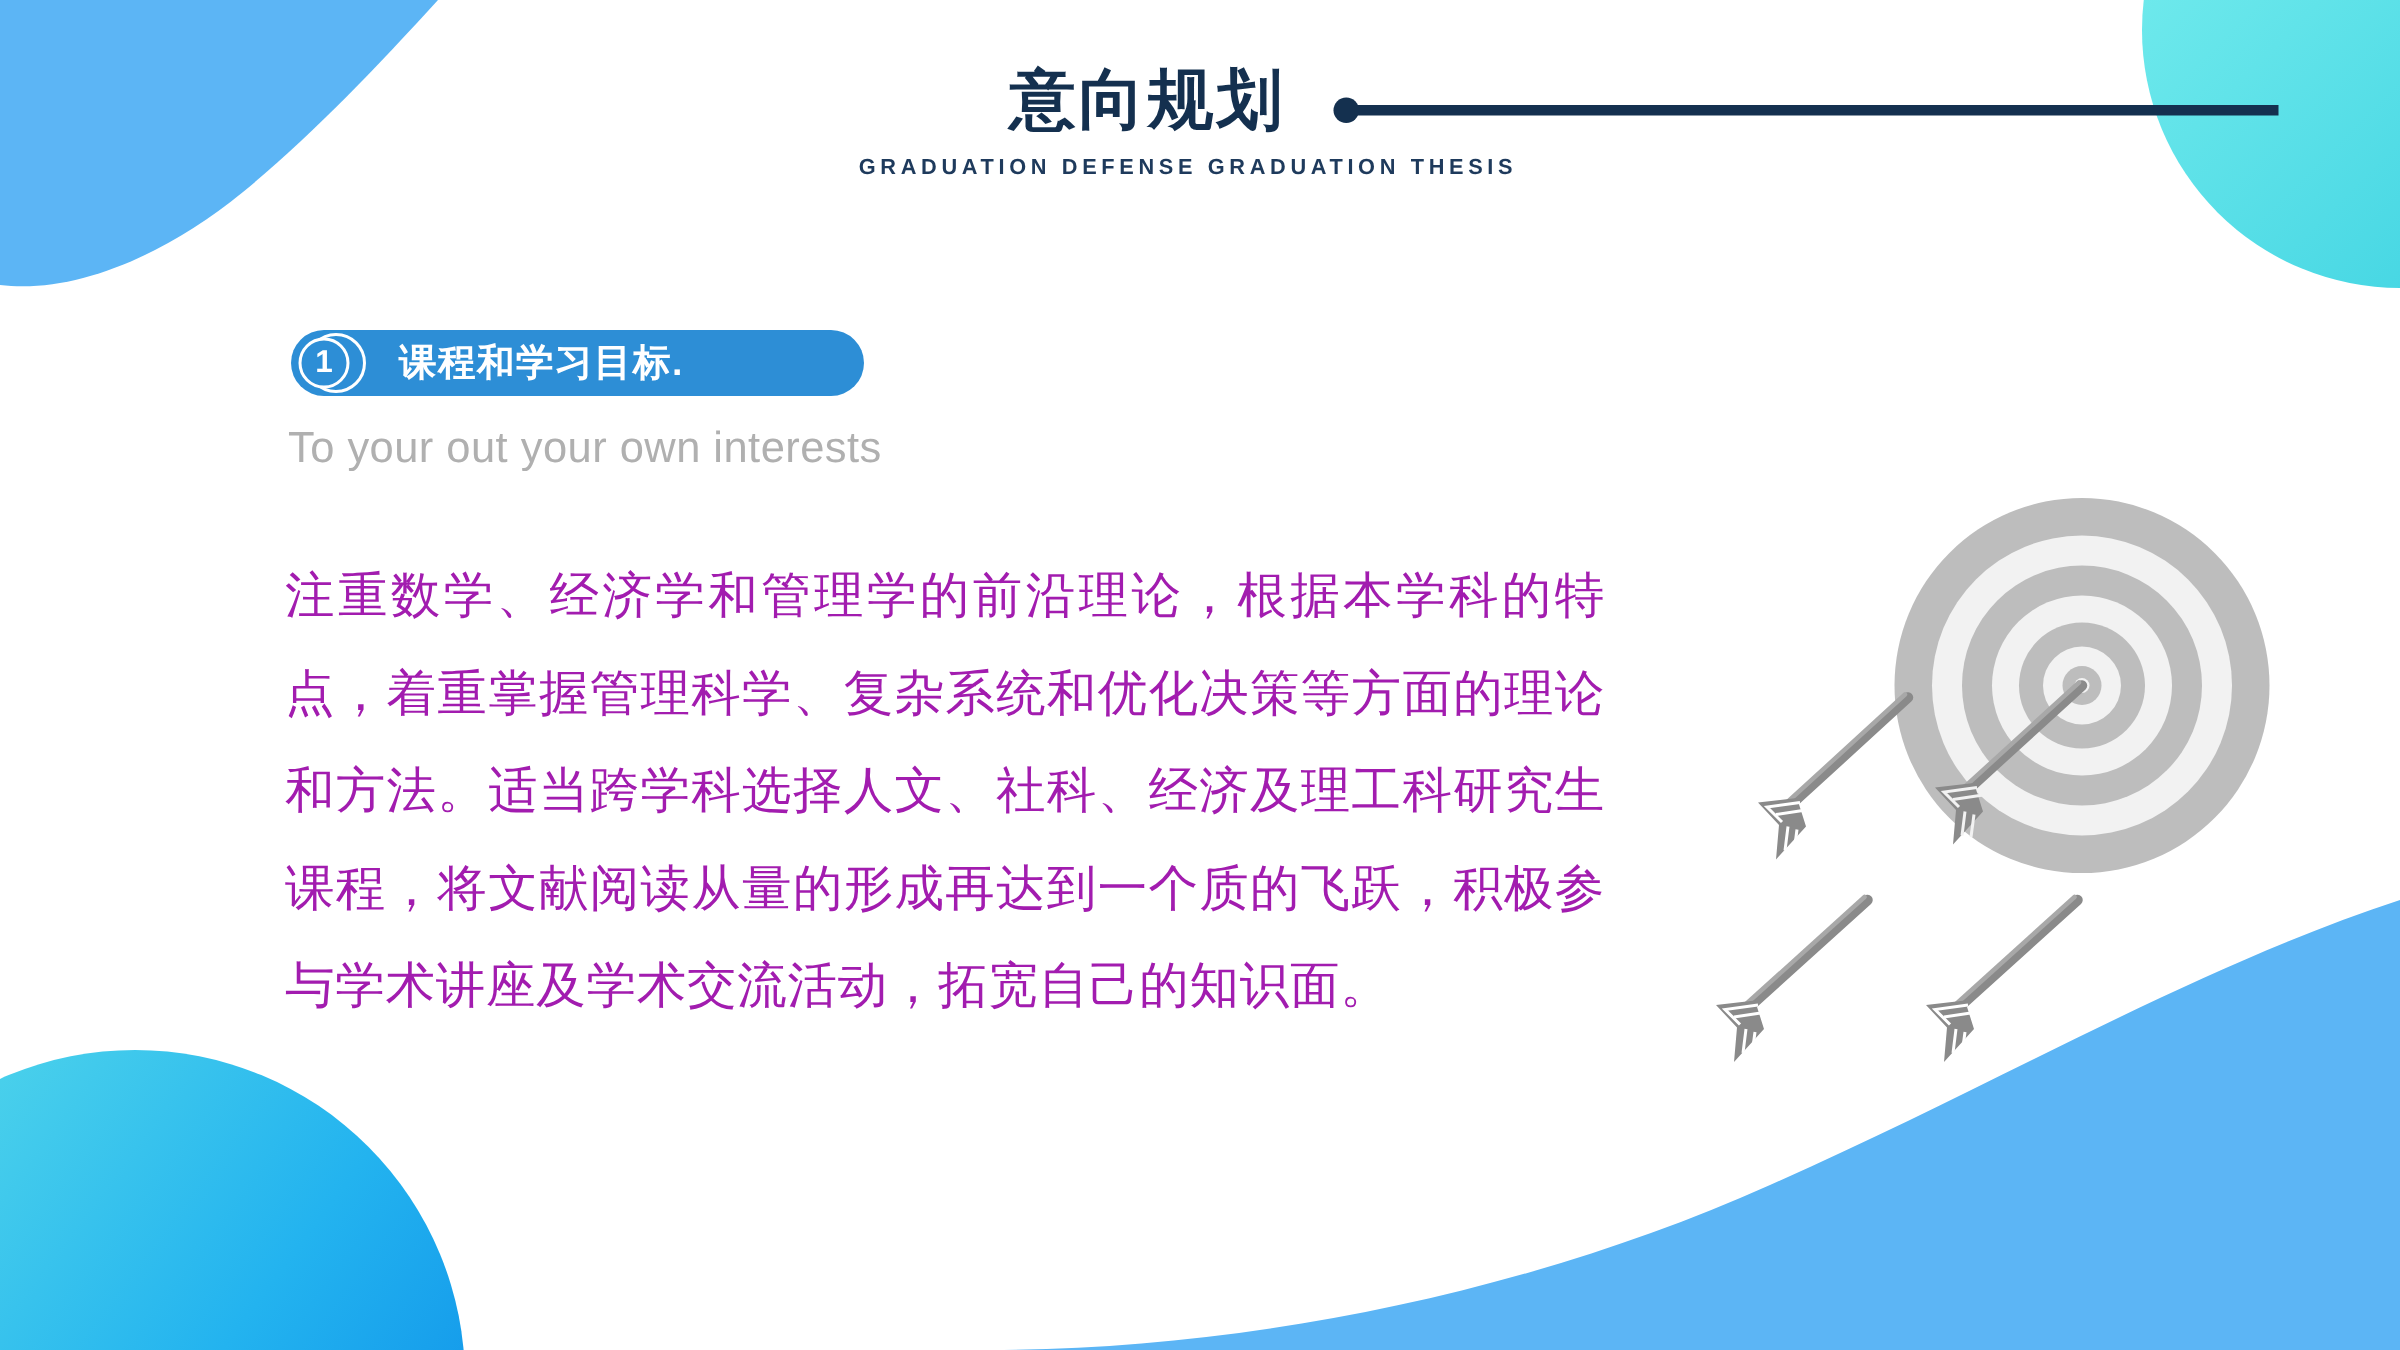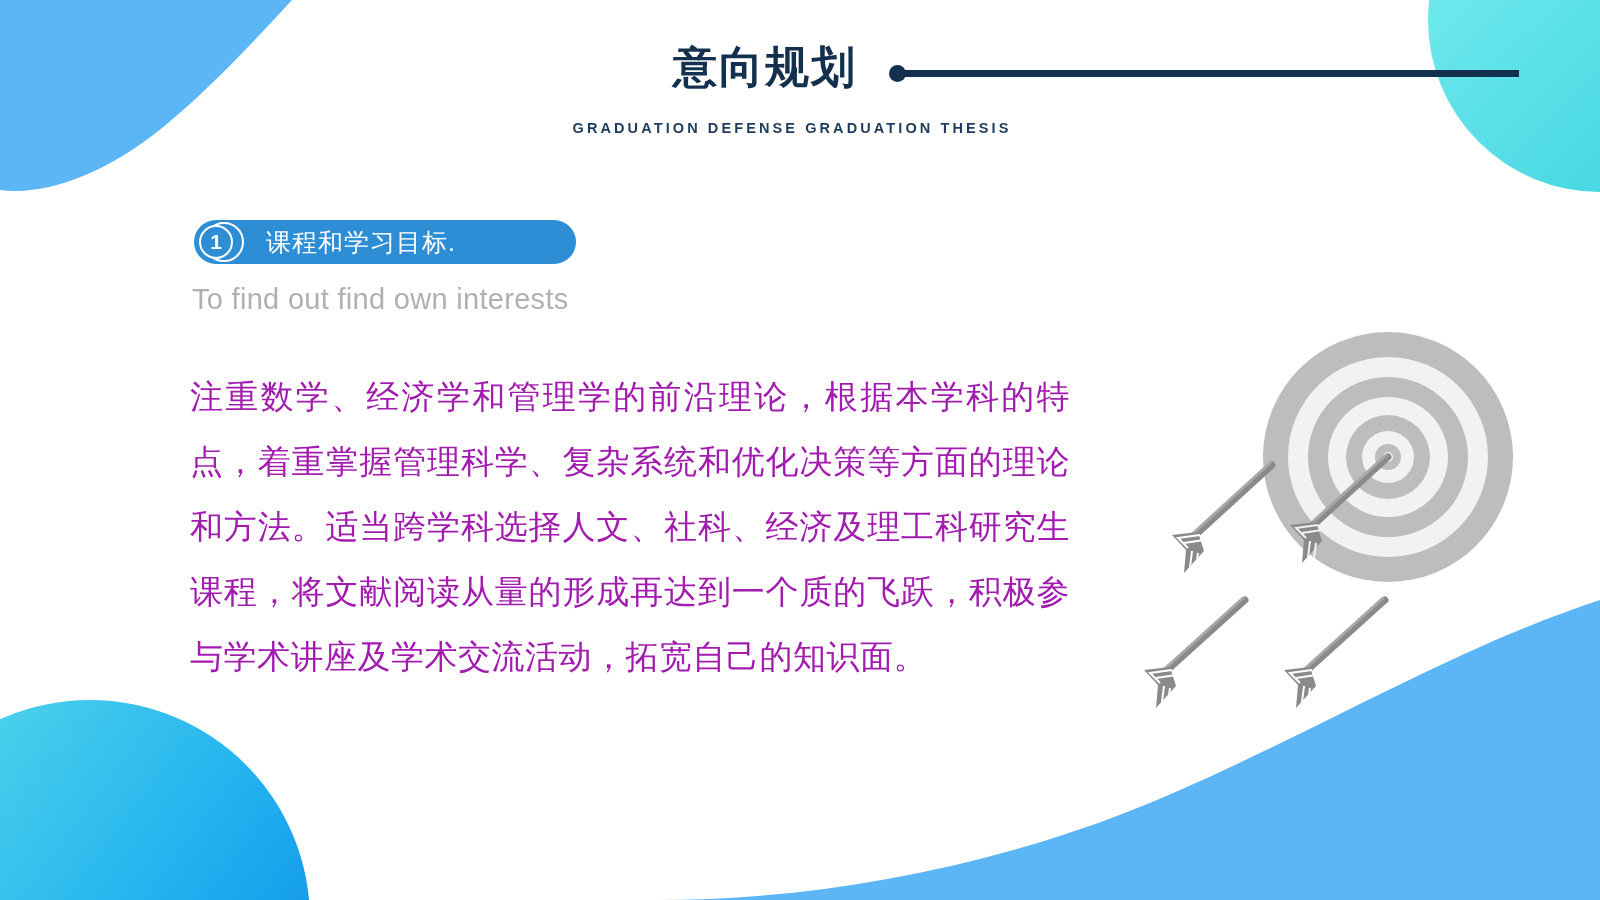--- a/index.html
+++ b/index.html
@@ -74,21 +74,20 @@
     position: absolute;
     left: 0;
     top: 66px;
     width: 1584px;
     text-align: center;
     font-size: 14.5px;
     font-weight: bold;
     color: #1e3a5c;
     letter-spacing: 3.1px;
     white-space: nowrap;
-    margin-top: 16px;
   }
 
   
   .badge {
     position: absolute;
     left: 194px;
     top: 220px;
     height: 44px;
     width: 382px;
   }
@@ -142,21 +141,21 @@
     font-weight: bold;
   }
   .badge-label {
     position: absolute;
     left: 72px;
     top: 0;
     height: 60px;
     line-height: 44px;
     color: #ffffff;
     font-size: 25px;
-    font-weight: normal;
+    font-weight: bold;
     letter-spacing: 1px;
     white-space: nowrap;
     text-align: center;
   }
 
   
   .lead-en {
     position: absolute;
     left: 192px;
     top: 283px;
@@ -227,21 +226,21 @@
   <div class="badge">
     <div class="badge-pill"></div>
     <div class="badge-num-wrap">
       <div class="badge-ring"></div>
       <div class="badge-circle"></div>
       <div class="badge-num">1</div>
     </div>
     <div class="badge-label">课程和学习目标.</div>
   </div>
 
-  <div class="lead-en">To find out find own interests</div>
+  <div class="lead-en">To your out your own interests</div>
 
   <div class="body-text">注重数学、经济学和管理学的前沿理论，根据本学科的特点，着重掌握管理科学、复杂系统和优化决策等方面的理论和方法。适当跨学科选择人文、社科、经济及理工科研究生课程，将文献阅读从量的形成再达到一个质的飞跃，积极参与学术讲座及学术交流活动，拓宽自己的知识面。</div>
 
   <svg class="target-art" width="430" height="390" viewBox="0 0 430 390" xmlns="http://www.w3.org/2000/svg">
     <g>
       <circle cx="298" cy="132" r="125" fill="#bdbdbd"></circle>
       <circle cx="298" cy="132" r="100" fill="#f2f2f2"></circle>
       <circle cx="298" cy="132" r="80" fill="#bdbdbd"></circle>
       <circle cx="298" cy="132" r="60" fill="#f2f2f2"></circle>
       <circle cx="298" cy="132" r="42" fill="#bdbdbd"></circle>

